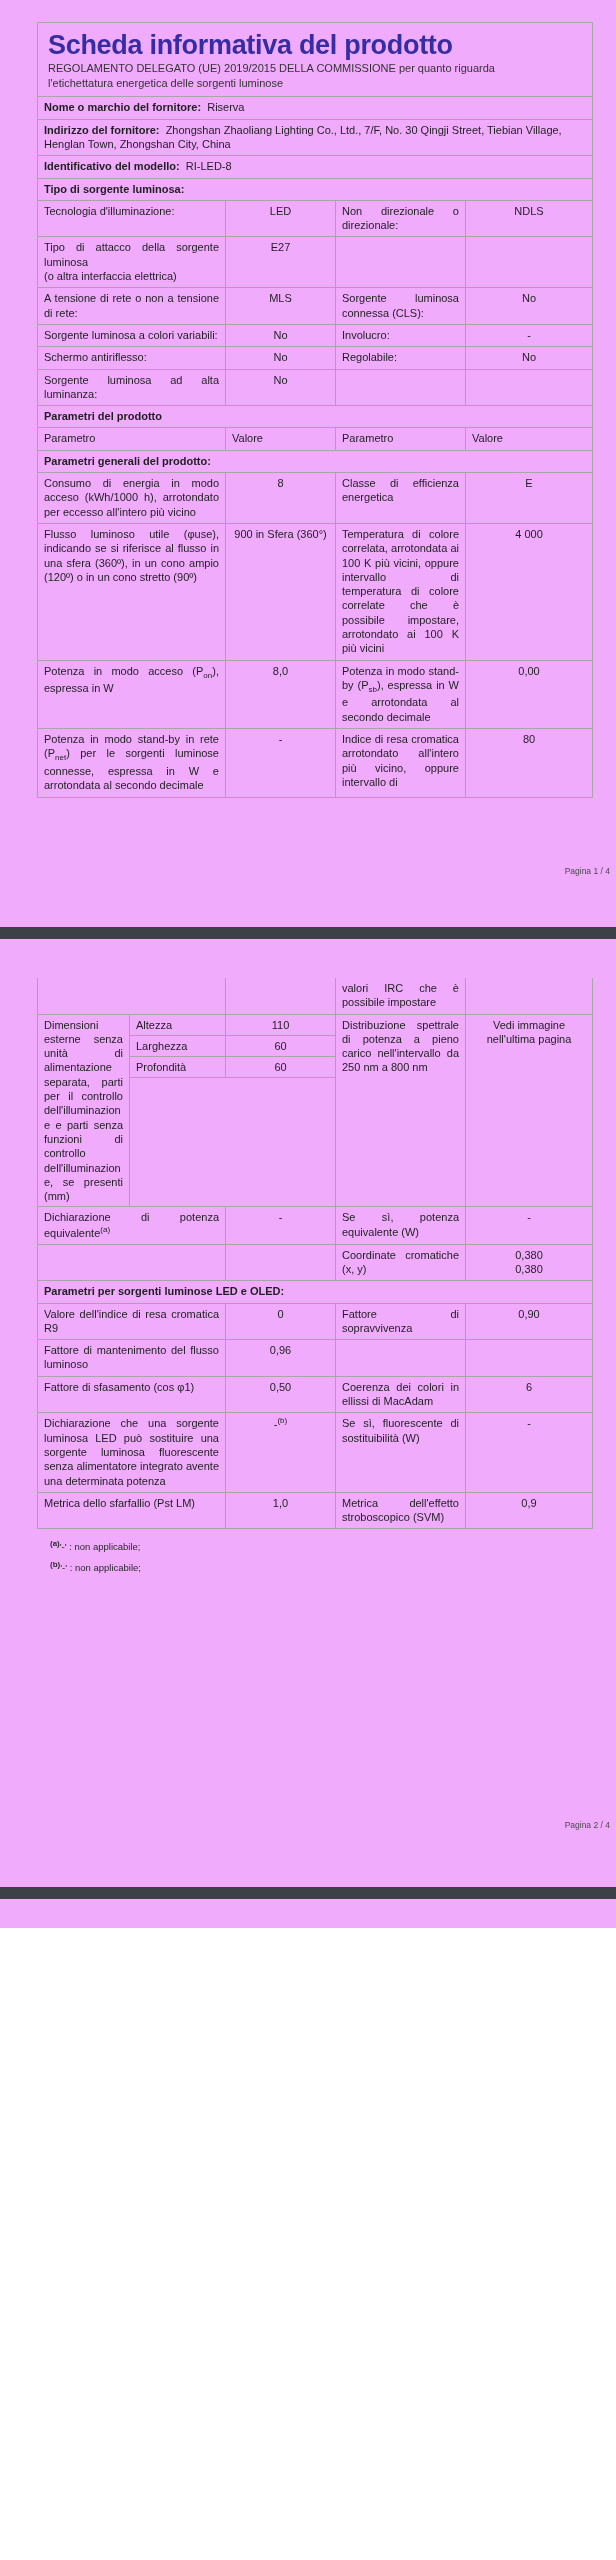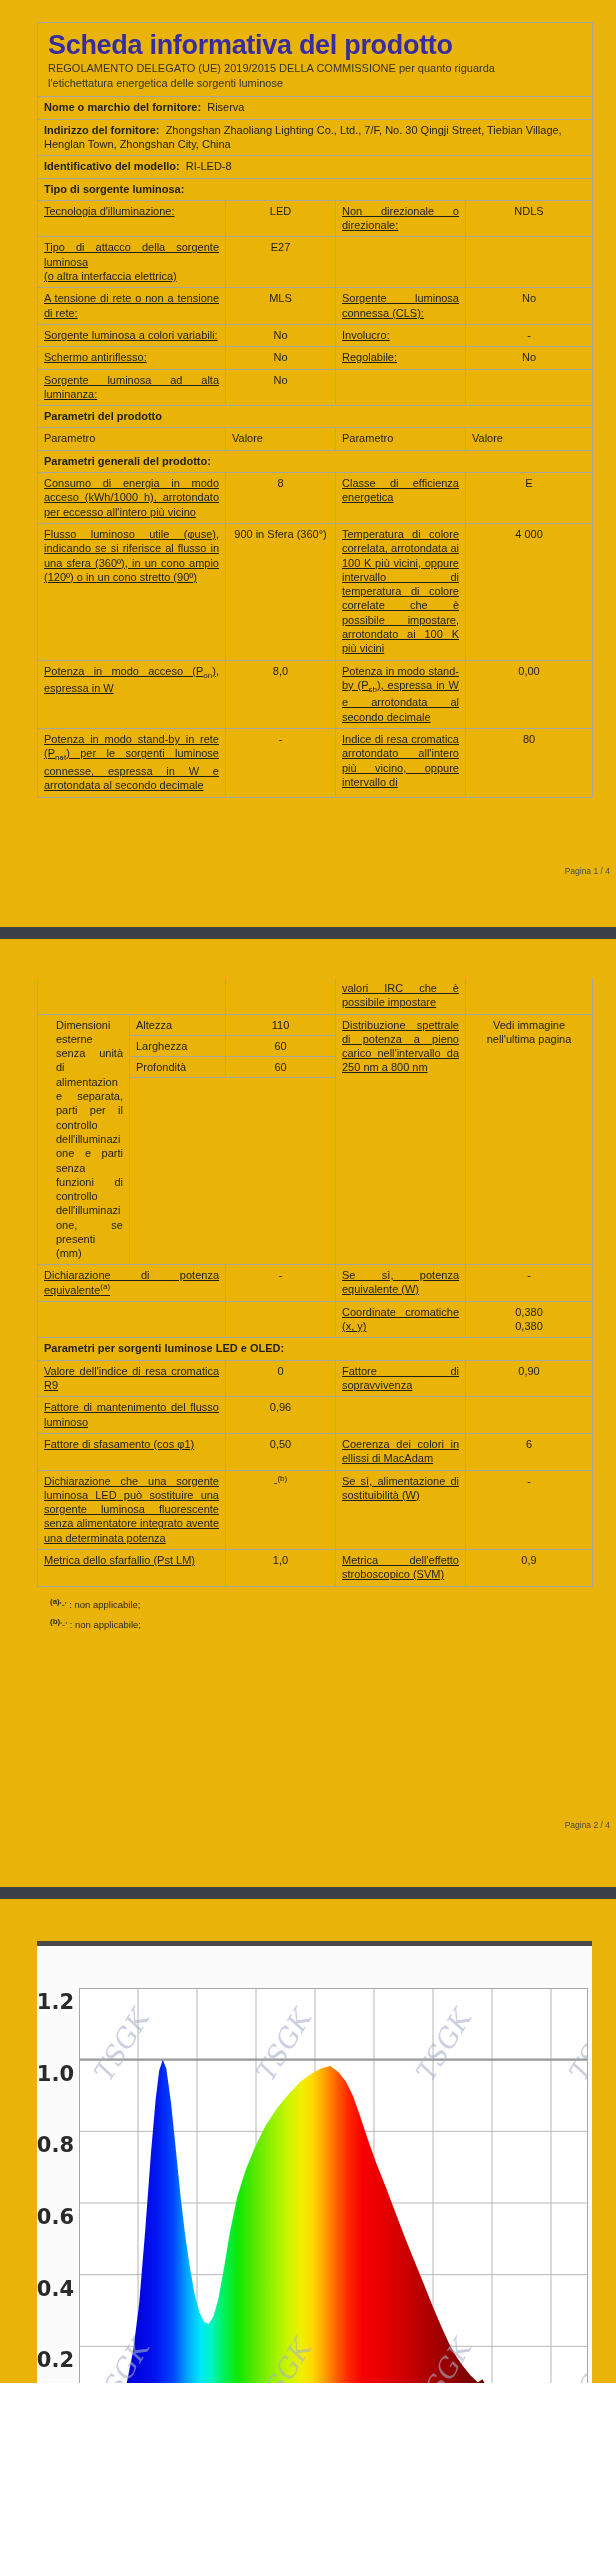--- a/index.html
+++ b/index.html
@@ -1,22 +1,22 @@
 <!DOCTYPE html>
 <html lang="it"><head>
 <meta charset="utf-8">
 <style>
   html,body{margin:0;padding:0;background:#ffffff;}
-  #root{position:relative;width:616px;height:2383px;background:#eab308;overflow:hidden;
+  #root{position:relative;width:616px;height:1928px;background:#f0abfc;overflow:hidden;
         font-family:"Liberation Sans",sans-serif;color:#1f1f1f;}
 
   
   .doc-table{border-collapse:collapse;width:555px;font-size:11px;line-height:1.3;table-layout:fixed;}
   .doc-table td{border:1px solid #a6a6a6;padding:3px 6px 4px 6px;vertical-align:top;overflow-wrap:break-word;}
-  .just{text-align:justify;text-decoration:underline;}
+  .just{text-align:justify;}
   .val{text-align:center;}
   .b{font-weight:bold;}
   .prelines{white-space:pre-line;}
   .sec-center{font-weight:bold;text-align:left;}
   .sec-left{font-weight:bold;text-align:left;}
   sub{font-size:8px;}
   sup{font-size:8px;}
 
   .title-cell{padding:8px 10px 6px 10px !important;}
   .doc-title{font-size:27px;font-weight:bold;color:#372da3;letter-spacing:-0.3px;line-height:1.1;}
@@ -25,21 +25,21 @@
   .page1{position:absolute;left:37px;top:22px;}
   .page2{position:absolute;left:37px;top:978px;}
   .page-footer{position:absolute;right:6px;font-size:8.5px;color:#4a4a4a;}
   .sep-bar{position:absolute;left:0;width:616px;height:12px;background:#3b4146;}
 
   .no-top td{border-top:none;}
 
   
   .dim-cell{padding:0 !important;}
   .dimgrid{display:grid;grid-template-columns:92px 96px 109px;}
-  .dg-c0{grid-column:1;grid-row:1 / 6;border-right:1px solid #a6a6a6;padding:3px 6px;text-align:justify;margin-left:12px;}
+  .dg-c0{grid-column:1;grid-row:1 / 6;border-right:1px solid #a6a6a6;padding:3px 6px;text-align:justify;}
   .dg-k{grid-column:2;border-right:1px solid #a6a6a6;border-bottom:1px solid #a6a6a6;padding:3px 6px;}
   .dg-v{grid-column:3;border-bottom:1px solid #a6a6a6;padding:3px 4px;text-align:center;}
   .dg-fill{grid-column:2 / 4;}
 
   .footnotes{margin-top:10px;margin-left:13px;font-size:9.5px;color:#2a2a2a;}
   .footnote{margin-bottom:7px;}
   .footnote sup{font-size:8px;font-weight:bold;}
 
   
   .chart-wrap{position:absolute;left:37px;top:1941px;width:555px;height:585px;background:#fbfbfb;}
@@ -239,21 +239,21 @@
       </tr>
       <tr>
         <td class="just">Fattore di sfasamento (cos φ1)</td>
         <td class="val">0,50</td>
         <td class="just">Coerenza dei colori in ellissi di MacAdam</td>
         <td class="val">6</td>
       </tr>
       <tr>
         <td class="just">Dichiarazione che una sorgente luminosa LED può sostituire una sorgente luminosa fluorescente senza alimentatore integrato avente una determinata potenza</td>
         <td class="val"><span>-</span><sup>(b)</sup></td>
-        <td class="just">Se sì, alimentazione di sostituibilità (W)</td>
+        <td class="just">Se sì, fluorescente di sostituibilità (W)</td>
         <td class="val">-</td>
       </tr>
       <tr>
         <td class="just">Metrica dello sfarfallio (Pst LM)</td>
         <td class="val">1,0</td>
         <td class="just">Metrica dell'effetto stroboscopico (SVM)</td>
         <td class="val">0,9</td>
       </tr>
     </tbody>
       </table>

